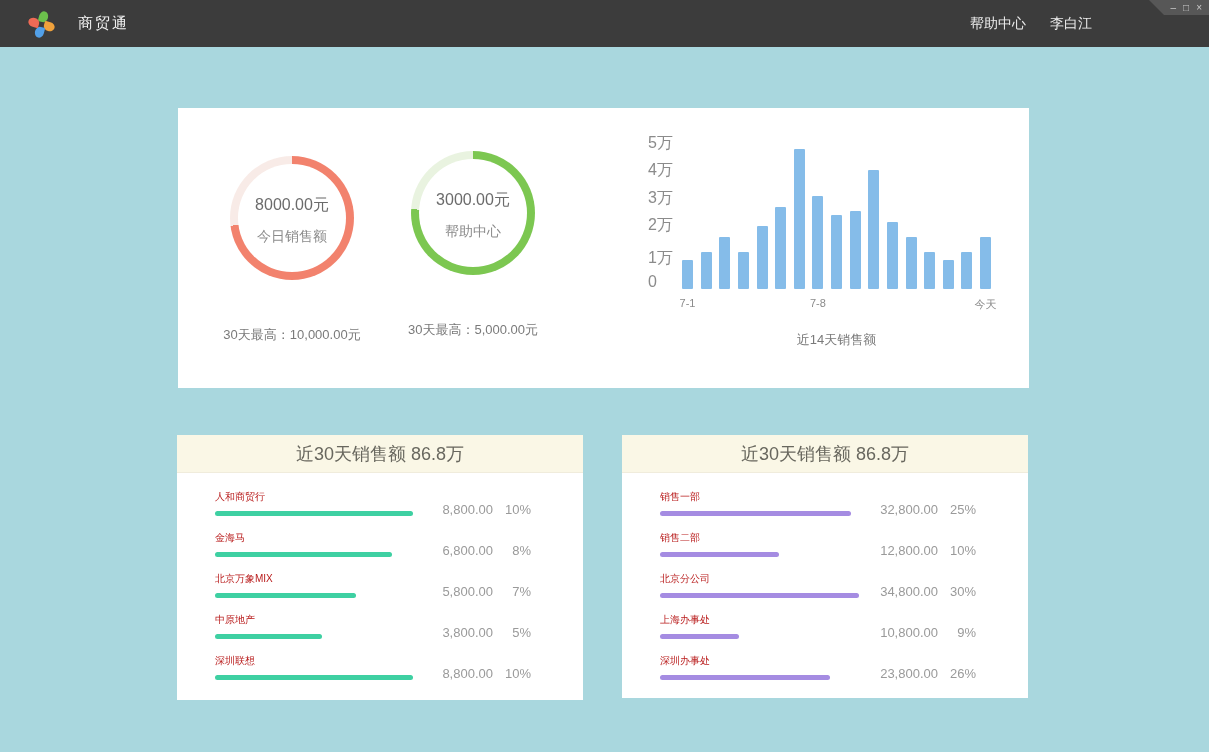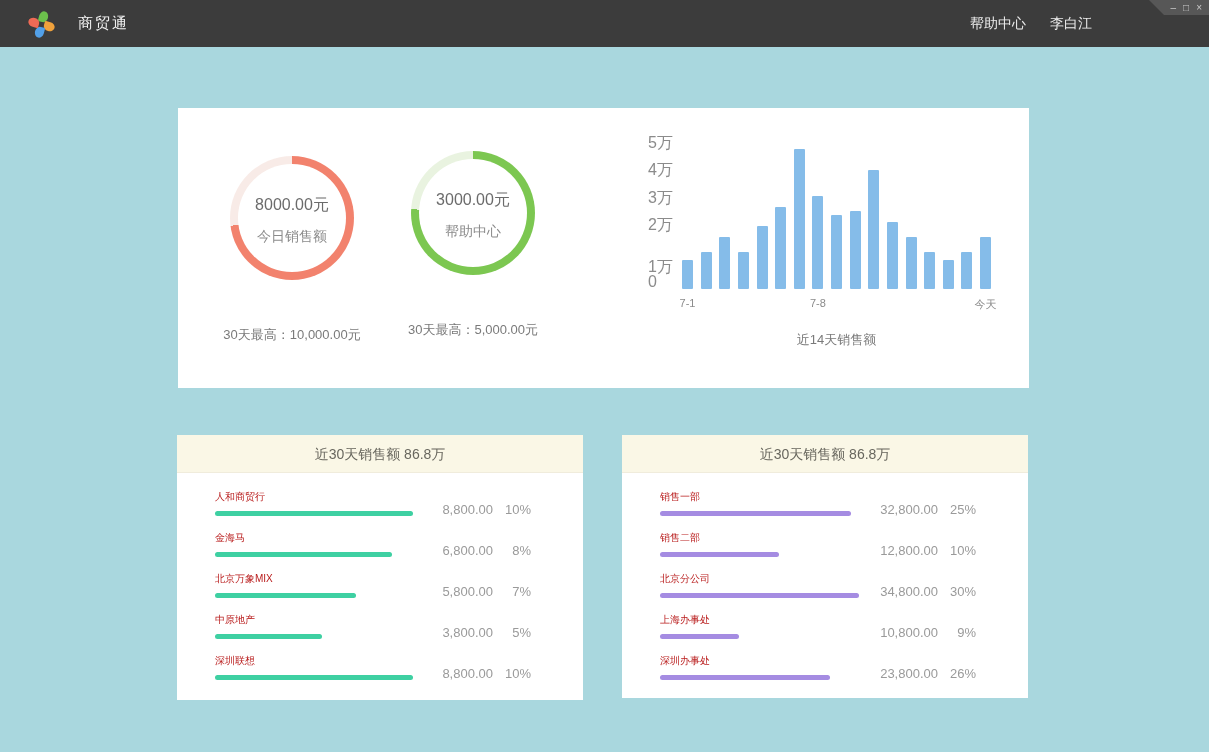--- a/index.html
+++ b/index.html
@@ -50,21 +50,21 @@
   .xlabels { position:absolute; left:34px; top:172px; width:309px; height:16px; }
   .xlabels span { position:absolute; top:0; transform:translateX(-50%); font-size:11px; color:#8b8b8b; white-space:nowrap; }
   .chart-caption { position:absolute; left:34px; top:206px; width:309px; text-align:center;
                    font-size:13px; color:#7a7a7a; }
 
   
   .list-card { width:406px; height:265px; }
   .list-card.left  { left:177px; top:388px; }
   .list-card.right { left:622px; top:388px; height:263px; }
   .list-head { height:38px; line-height:38px; text-align:center; background:#faf7e6;
-               border-bottom:1px solid #f0ecdc; font-size:14px; color:#68675e; }
+               border-bottom:1px solid #f0ecdc; font-size:18px; color:#68675e; }
   .list-body { padding:17px 52px 0 38px; }
   .lrow { display:flex; align-items:flex-end; margin-bottom:15px; }
   .lrow-left { width:200px; }
   .lrow-name { font-size:10px; color:#b91c1c; margin-bottom:7px; }
   .rbar { height:5px; border-radius:3px; background:var(--bar,#3ed0a2); }
   .lrow-right { flex:1; display:flex; align-items:baseline; margin-bottom:-1px; }
   .amount { flex:1; text-align:right; font-size:13px; color:#9a9a9a; }
   .pct { width:38px; text-align:right; font-size:13px; color:#9a9a9a; }
 </style>
 </head>
@@ -109,21 +109,21 @@
           <div class="donut-value">3000.00元</div>
           <div class="donut-label">帮助中心</div>
         </div>
       </div>
       <div class="donut-foot">30天最高：5,000.00元</div>
     </div>
 
     <div class="chart">
       <div class="ylabels">
           <span style="bottom: -2px;">0</span>
-          <span style="bottom: 11px;">1万</span>
+          <span style="bottom: 20px;">1万</span>
           <span style="bottom: 52.8px;">2万</span>
           <span style="bottom: 80.2px;">3万</span>
           <span style="bottom: 107.6px;">4万</span>
           <span style="bottom: 135px;">5万</span>
         </div>
       <div class="plot" style="--barcolor: #85bce9;">
           <div class="bar" style="height: 29px;"></div>
           <div class="bar" style="height: 37px;"></div>
           <div class="bar" style="height: 52px;"></div>
           <div class="bar" style="height: 37px;"></div>

